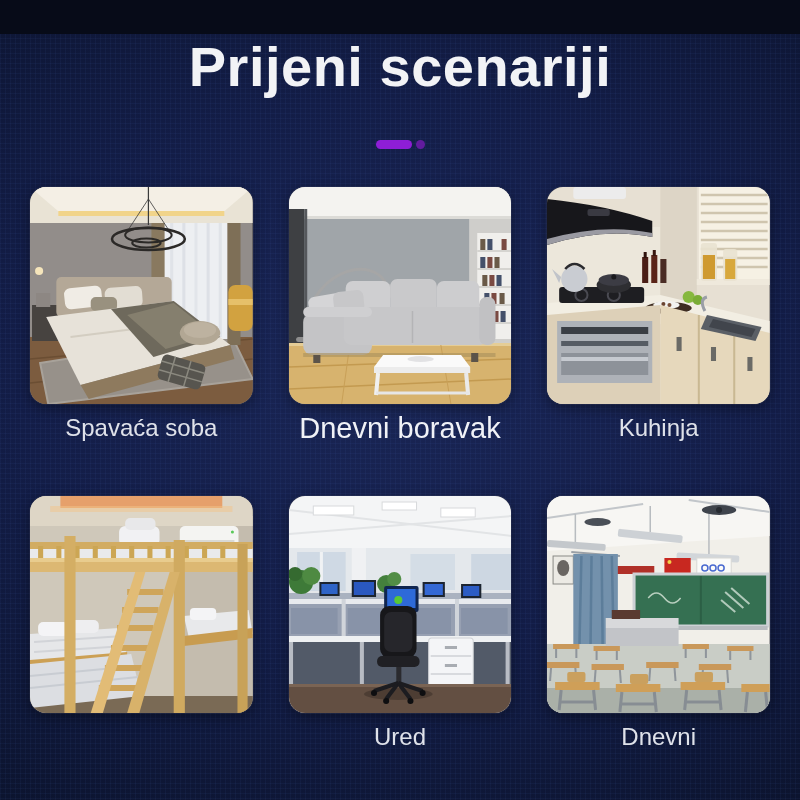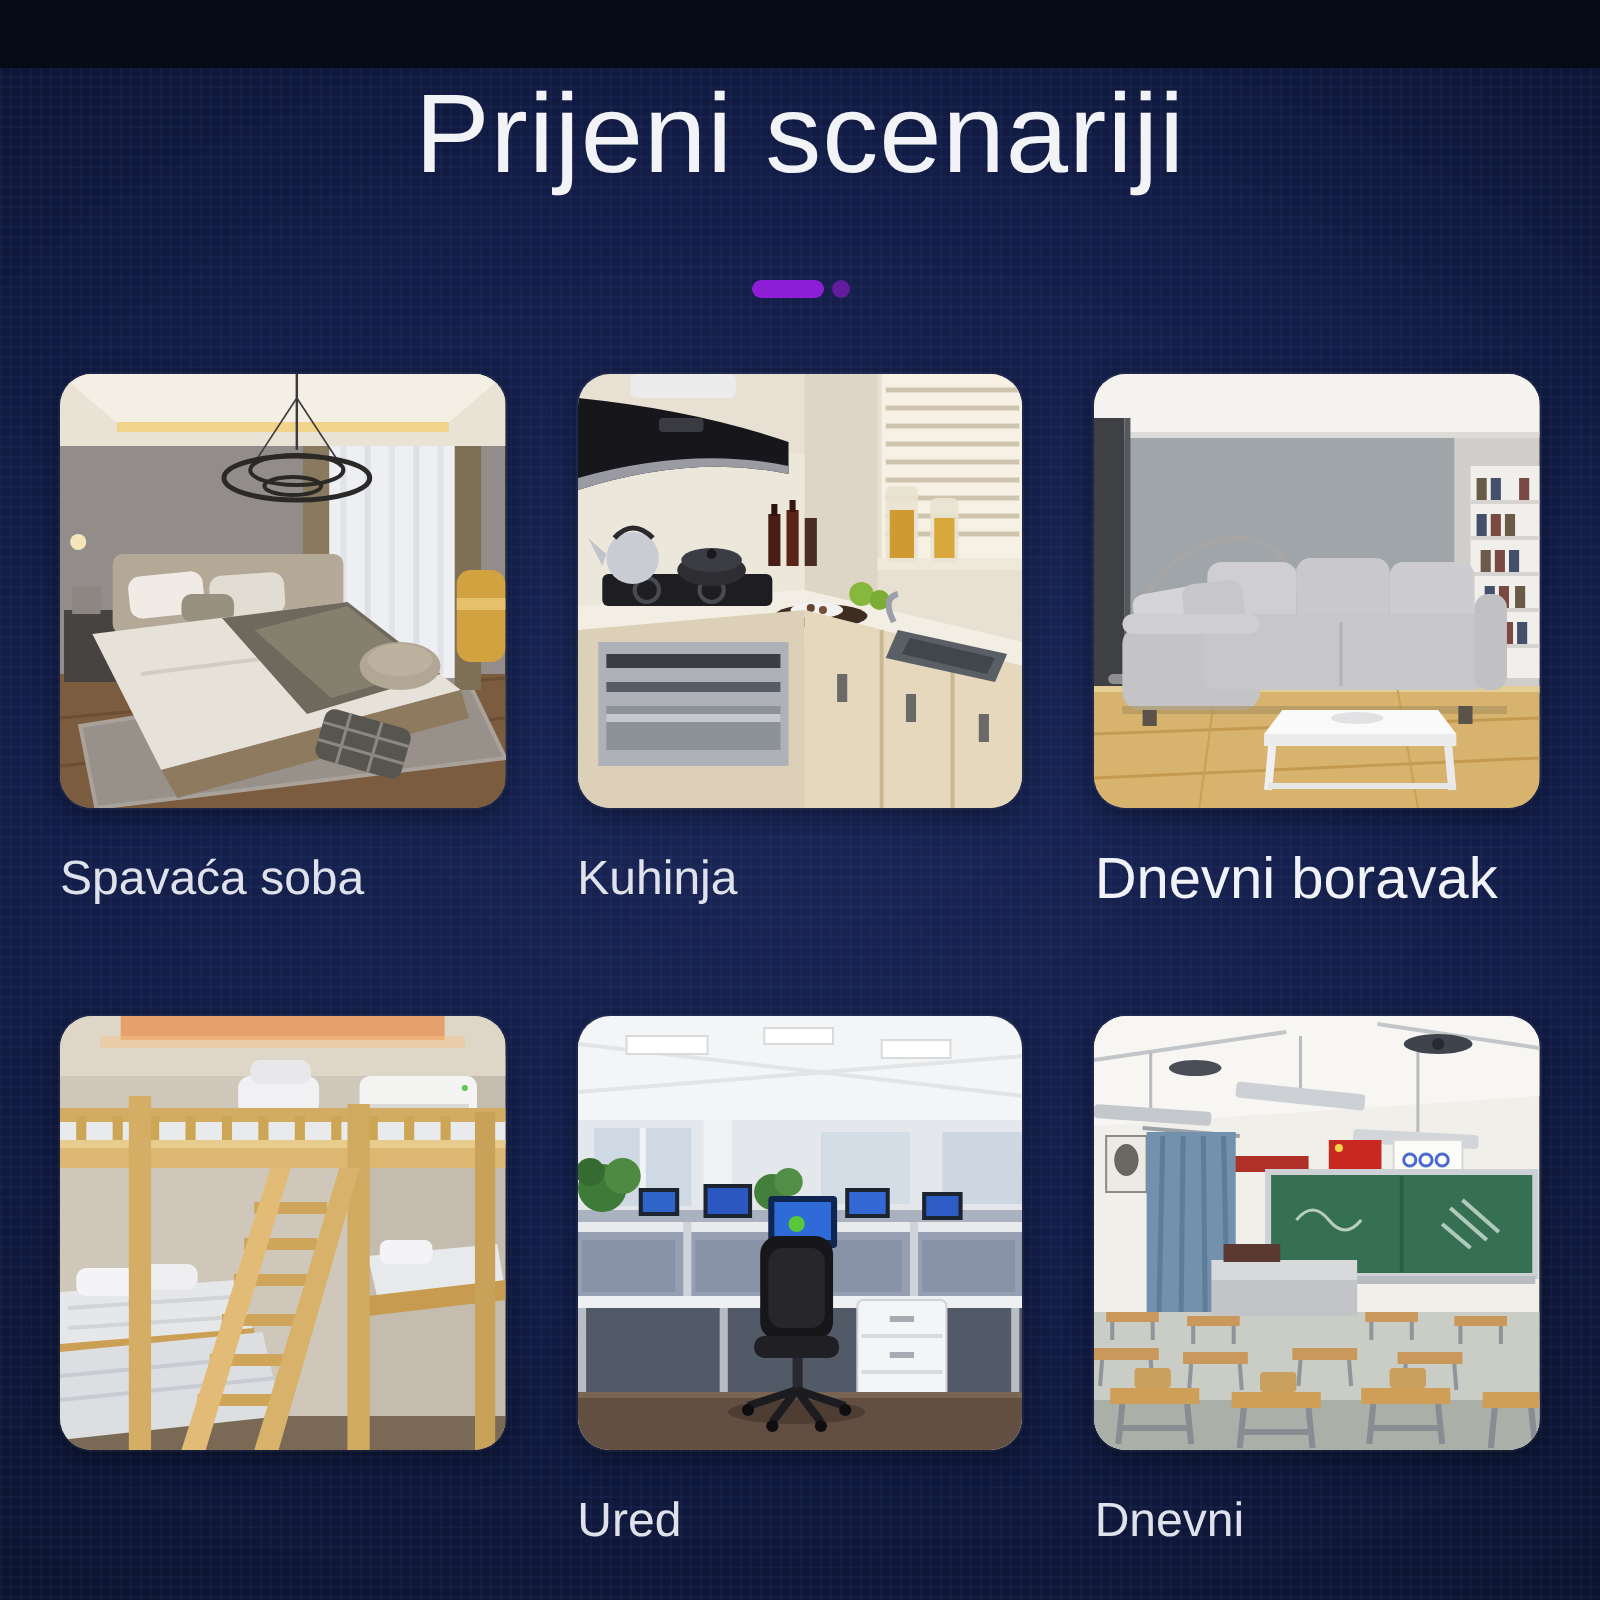--- a/index.html
+++ b/index.html
@@ -10,39 +10,39 @@
   }
   .page{
     position:relative;width:800px;height:800px;
     background:
       repeating-linear-gradient(0deg, rgba(96,138,235,0.05) 0 1px, transparent 1px 5px),
       repeating-linear-gradient(90deg, rgba(96,138,235,0.05) 0 1px, transparent 1px 5px),
       radial-gradient(120% 85% at 50% 42%, #1a2656 0%, #131d47 40%, #0c142f 75%, #060a18 100%);
   }
   .title{
     margin:34px 0 0;text-align:center;
-    font-size:56px;font-weight:400;letter-spacing:0.5px;
+    font-size:56px;font-weight:700;letter-spacing:0.5px;
     color:#f2f3f6;
   }
   .accent{display:flex;justify-content:center;align-items:center;gap:4px;margin-top:40px;height:10px;}
   .accent-bar{width:36px;height:9px;border-radius:5px;background:#8e1ed6;}
   .accent-dot{width:9px;height:9px;border-radius:50%;background:#6a1ca6;opacity:.9;}
   .grid{
     display:grid;grid-template-columns:repeat(3,1fr);
     column-gap:36px;row-gap:50px;
     padding:0 30px;margin-top:38px;
   }
   figure.card{margin:0;}
   .photo{
     height:217px;border-radius:16px;overflow:hidden;background:#1a1a22;
     box-shadow:0 0 0 1px rgba(255,255,255,0.05), 0 4px 14px rgba(0,0,0,0.35);
   }
   .photo svg{display:block;width:100%;height:100%;}
   .caption{
-    margin-top:18px;height:36px;line-height:36px;text-align:left;
+    margin-top:6px;height:36px;line-height:36px;text-align:center;
     font-size:24px;color:#dfe2ea;font-weight:400;
   }
   .caption.big{font-size:29px;color:#f0f2f7;}
 </style>
 </head>
 <body>
 
 <div class="page">
 
   <h1 class="title">Prijeni scenariji</h1>
@@ -99,90 +99,20 @@
             <line x1="128" y1="180" x2="172" y2="180" stroke="#8b897f" stroke-width="1.5"></line>
             <line x1="128" y1="189" x2="172" y2="189" stroke="#8b897f" stroke-width="1.5"></line>
             <line x1="140" y1="172" x2="140" y2="198" stroke="#8b897f" stroke-width="1.5"></line>
             <line x1="156" y1="172" x2="156" y2="198" stroke="#8b897f" stroke-width="1.5"></line>
           </g>
           <rect x="196" y="98" width="24" height="46" rx="7" fill="#d2a240"></rect>
           <rect x="196" y="112" width="24" height="6" fill="#e6c06a"></rect>
         </svg>
       </div>
       <figcaption class="caption">Spavaća soba</figcaption>
-    </figure>
-
-    <figure class="card">
-      <div class="photo">
-        <svg viewBox="0 0 220 217" preserveAspectRatio="none">
-          <rect width="220" height="217" fill="#e7e0d3"></rect>
-          <rect x="0" y="40" width="112" height="76" fill="#ece7db"></rect>
-          <rect x="112" width="36" height="116" fill="#ddd5c6"></rect>
-          <rect x="150" width="70" height="92" fill="#f6f1e4"></rect>
-          <g stroke="#cfc5ae" stroke-width="2.5">
-            <line x1="152" y1="8" x2="218" y2="8"></line>
-              <line x1="152" y1="17" x2="218" y2="17"></line>
-            <line x1="152" y1="26" x2="218" y2="26"></line>
-              <line x1="152" y1="35" x2="218" y2="35"></line>
-            <line x1="152" y1="44" x2="218" y2="44"></line>
-              <line x1="152" y1="53" x2="218" y2="53"></line>
-            <line x1="152" y1="62" x2="218" y2="62"></line>
-              <line x1="152" y1="71" x2="218" y2="71"></line>
-            <line x1="152" y1="80" x2="218" y2="80"></line>
-          </g>
-          <rect x="148" y="92" width="72" height="6" fill="#efe9dc"></rect>
-          <rect x="26" y="0" width="52" height="12" rx="3" fill="#ececec"></rect>
-          <path d="M0,12 Q58,18 104,34 L104,50 Q56,40 0,58 Z" fill="#17171b"></path>
-          <path d="M0,52 Q56,36 104,46 L104,50 Q56,40 0,58 Z" fill="#9a9aa2"></path>
-          <rect x="40" y="22" width="22" height="7" rx="2" fill="#3a3a42"></rect>
-          <g>
-            <rect x="94" y="70" width="6" height="26" fill="#4a1e16"></rect>
-              <rect x="95.5" y="65" width="3" height="6" fill="#2e120c"></rect>
-            <rect x="103" y="68" width="6" height="28" fill="#5a2418"></rect>
-              <rect x="104.5" y="63" width="3" height="6" fill="#38160e"></rect>
-            <rect x="112" y="72" width="6" height="24" fill="#3a1a12" opacity="0.9"></rect>
-          </g>
-          <rect x="152" y="56" width="16" height="38" rx="3" fill="#e9e2d0" opacity="0.9"></rect>
-          <rect x="154" y="68" width="12" height="24" fill="#cf9a30"></rect>
-          <rect x="174" y="62" width="14" height="32" rx="3" fill="#e9e2d0" opacity="0.9"></rect>
-          <rect x="176" y="72" width="10" height="20" fill="#d8a83c"></rect>
-          <polygon points="0,116 112,108 220,134 220,146 0,128" fill="#f2eee3"></polygon>
-          <ellipse cx="120" cy="121" rx="23" ry="6" fill="#3f2d22"></ellipse>
-          <ellipse cx="118" cy="118" rx="13" ry="4" fill="#f2f2f0"></ellipse>
-          <circle cx="115" cy="117" r="2" fill="#6a4430"></circle>
-            <circle cx="121" cy="118" r="2" fill="#7a5038"></circle>
-          <circle cx="140" cy="110" r="6" fill="#86b83e"></circle>
-          <circle cx="149" cy="113" r="5" fill="#7aac36"></circle>
-          <rect x="12" y="100" width="84" height="16" rx="3" fill="#1e1e22"></rect>
-          <circle cx="34" cy="108" r="6" fill="none" stroke="#4a4a52" stroke-width="2"></circle>
-          <circle cx="66" cy="108" r="6" fill="none" stroke="#4a4a52" stroke-width="2"></circle>
-          <ellipse cx="66" cy="98" rx="17" ry="8" fill="#2e2e32"></ellipse>
-          <ellipse cx="66" cy="93" rx="15" ry="6" fill="#3c3c44"></ellipse>
-          <circle cx="66" cy="90" r="2.5" fill="#1a1a1e"></circle>
-          <circle cx="27" cy="92" r="13" fill="#c9ccd2"></circle>
-          <polygon points="14,90 5,82 12,96" fill="#c0c3c9"></polygon>
-          <path d="M18,82 Q27,72 37,82" fill="none" stroke="#2a2a2e" stroke-width="2.5"></path>
-          <polygon points="0,128 112,118 112,217 0,217" fill="#ddd0b8"></polygon>
-          <rect x="10" y="134" width="94" height="62" fill="#aeb2b8"></rect>
-          <rect x="14" y="140" width="86" height="7" fill="#3a3e44"></rect>
-          <rect x="14" y="154" width="86" height="5" fill="#565c64"></rect>
-          <rect x="14" y="166" width="86" height="22" fill="#8d9299"></rect>
-          <rect x="14" y="170" width="86" height="4" fill="#c6cad0"></rect>
-          <polygon points="112,118 220,146 220,217 112,217" fill="#e6d8bc"></polygon>
-          <line x1="150" y1="128" x2="150" y2="217" stroke="#c9b892" stroke-width="2"></line>
-          <line x1="185" y1="138" x2="185" y2="217" stroke="#c9b892" stroke-width="2"></line>
-          <rect x="128" y="150" width="5" height="14" fill="#6a6a66"></rect>
-          <rect x="162" y="160" width="5" height="14" fill="#6a6a66"></rect>
-          <rect x="198" y="170" width="5" height="14" fill="#6a6a66"></rect>
-          <polygon points="158,128 212,140 206,154 152,142" fill="#5a5f66"></polygon>
-          <polygon points="164,132 206,142 202,150 160,140" fill="#41454c"></polygon>
-          <path d="M156,124 Q150,112 158,110" fill="none" stroke="#9a9ea6" stroke-width="3"></path>
-        </svg>
-      </div>
-      <figcaption class="caption">Kuhinja</figcaption>
     </figure>
 
     <figure class="card">
       <div class="photo">
         <svg viewBox="0 0 220 217" preserveAspectRatio="none">
           <rect width="220" height="217" fill="#a0a5a9"></rect>
           <rect x="178" width="42" height="160" fill="#cfcecb"></rect>
           <rect width="220" height="30" fill="#f4f3f0"></rect>
           <rect y="29" width="220" height="3" fill="#dcdbd7"></rect>
           <rect x="186" y="46" width="34" height="106" fill="#f0efec"></rect>
@@ -243,20 +173,90 @@
           <line x1="86" y1="206" x2="178" y2="206" stroke="#e6e6e6" stroke-width="3"></line>
           <ellipse cx="130" cy="172" rx="13" ry="3" fill="#e2e2e4"></ellipse>
         </svg>
       </div>
       <figcaption class="caption big">Dnevni boravak</figcaption>
     </figure>
 
     <figure class="card">
       <div class="photo">
         <svg viewBox="0 0 220 217" preserveAspectRatio="none">
+          <rect width="220" height="217" fill="#e7e0d3"></rect>
+          <rect x="0" y="40" width="112" height="76" fill="#ece7db"></rect>
+          <rect x="112" width="36" height="116" fill="#ddd5c6"></rect>
+          <rect x="150" width="70" height="92" fill="#f6f1e4"></rect>
+          <g stroke="#cfc5ae" stroke-width="2.5">
+            <line x1="152" y1="8" x2="218" y2="8"></line>
+              <line x1="152" y1="17" x2="218" y2="17"></line>
+            <line x1="152" y1="26" x2="218" y2="26"></line>
+              <line x1="152" y1="35" x2="218" y2="35"></line>
+            <line x1="152" y1="44" x2="218" y2="44"></line>
+              <line x1="152" y1="53" x2="218" y2="53"></line>
+            <line x1="152" y1="62" x2="218" y2="62"></line>
+              <line x1="152" y1="71" x2="218" y2="71"></line>
+            <line x1="152" y1="80" x2="218" y2="80"></line>
+          </g>
+          <rect x="148" y="92" width="72" height="6" fill="#efe9dc"></rect>
+          <rect x="26" y="0" width="52" height="12" rx="3" fill="#ececec"></rect>
+          <path d="M0,12 Q58,18 104,34 L104,50 Q56,40 0,58 Z" fill="#17171b"></path>
+          <path d="M0,52 Q56,36 104,46 L104,50 Q56,40 0,58 Z" fill="#9a9aa2"></path>
+          <rect x="40" y="22" width="22" height="7" rx="2" fill="#3a3a42"></rect>
+          <g>
+            <rect x="94" y="70" width="6" height="26" fill="#4a1e16"></rect>
+              <rect x="95.5" y="65" width="3" height="6" fill="#2e120c"></rect>
+            <rect x="103" y="68" width="6" height="28" fill="#5a2418"></rect>
+              <rect x="104.5" y="63" width="3" height="6" fill="#38160e"></rect>
+            <rect x="112" y="72" width="6" height="24" fill="#3a1a12" opacity="0.9"></rect>
+          </g>
+          <rect x="152" y="56" width="16" height="38" rx="3" fill="#e9e2d0" opacity="0.9"></rect>
+          <rect x="154" y="68" width="12" height="24" fill="#cf9a30"></rect>
+          <rect x="174" y="62" width="14" height="32" rx="3" fill="#e9e2d0" opacity="0.9"></rect>
+          <rect x="176" y="72" width="10" height="20" fill="#d8a83c"></rect>
+          <polygon points="0,116 112,108 220,134 220,146 0,128" fill="#f2eee3"></polygon>
+          <ellipse cx="120" cy="121" rx="23" ry="6" fill="#3f2d22"></ellipse>
+          <ellipse cx="118" cy="118" rx="13" ry="4" fill="#f2f2f0"></ellipse>
+          <circle cx="115" cy="117" r="2" fill="#6a4430"></circle>
+            <circle cx="121" cy="118" r="2" fill="#7a5038"></circle>
+          <circle cx="140" cy="110" r="6" fill="#86b83e"></circle>
+          <circle cx="149" cy="113" r="5" fill="#7aac36"></circle>
+          <rect x="12" y="100" width="84" height="16" rx="3" fill="#1e1e22"></rect>
+          <circle cx="34" cy="108" r="6" fill="none" stroke="#4a4a52" stroke-width="2"></circle>
+          <circle cx="66" cy="108" r="6" fill="none" stroke="#4a4a52" stroke-width="2"></circle>
+          <ellipse cx="66" cy="98" rx="17" ry="8" fill="#2e2e32"></ellipse>
+          <ellipse cx="66" cy="93" rx="15" ry="6" fill="#3c3c44"></ellipse>
+          <circle cx="66" cy="90" r="2.5" fill="#1a1a1e"></circle>
+          <circle cx="27" cy="92" r="13" fill="#c9ccd2"></circle>
+          <polygon points="14,90 5,82 12,96" fill="#c0c3c9"></polygon>
+          <path d="M18,82 Q27,72 37,82" fill="none" stroke="#2a2a2e" stroke-width="2.5"></path>
+          <polygon points="0,128 112,118 112,217 0,217" fill="#ddd0b8"></polygon>
+          <rect x="10" y="134" width="94" height="62" fill="#aeb2b8"></rect>
+          <rect x="14" y="140" width="86" height="7" fill="#3a3e44"></rect>
+          <rect x="14" y="154" width="86" height="5" fill="#565c64"></rect>
+          <rect x="14" y="166" width="86" height="22" fill="#8d9299"></rect>
+          <rect x="14" y="170" width="86" height="4" fill="#c6cad0"></rect>
+          <polygon points="112,118 220,146 220,217 112,217" fill="#e6d8bc"></polygon>
+          <line x1="150" y1="128" x2="150" y2="217" stroke="#c9b892" stroke-width="2"></line>
+          <line x1="185" y1="138" x2="185" y2="217" stroke="#c9b892" stroke-width="2"></line>
+          <rect x="128" y="150" width="5" height="14" fill="#6a6a66"></rect>
+          <rect x="162" y="160" width="5" height="14" fill="#6a6a66"></rect>
+          <rect x="198" y="170" width="5" height="14" fill="#6a6a66"></rect>
+          <polygon points="158,128 212,140 206,154 152,142" fill="#5a5f66"></polygon>
+          <polygon points="164,132 206,142 202,150 160,140" fill="#41454c"></polygon>
+          <path d="M156,124 Q150,112 158,110" fill="none" stroke="#9a9ea6" stroke-width="3"></path>
+        </svg>
+      </div>
+      <figcaption class="caption">Kuhinja</figcaption>
+    </figure>
+
+    <figure class="card">
+      <div class="photo">
+        <svg viewBox="0 0 220 217" preserveAspectRatio="none">
           <rect width="220" height="217" fill="#cfc8ba"></rect>
           <rect x="150" y="20" width="70" height="180" fill="#c4bcae"></rect>
           <rect width="220" height="30" fill="#ded6c6"></rect>
           <rect x="30" width="160" height="12" fill="#e8965a" opacity="0.85"></rect>
           <rect x="20" y="10" width="180" height="6" fill="#f2c48a" opacity="0.5"></rect>
           <rect x="148" y="30" width="58" height="22" rx="5" fill="#f4f4f2"></rect>
           <rect x="152" y="44" width="50" height="4" fill="#d8d8d4"></rect>
           <circle cx="200" cy="36" r="1.5" fill="#58c858"></circle>
           <rect y="200" width="220" height="17" fill="#7a6a55"></rect>
           <polygon points="0,138 88,132 96,160 0,168" fill="#e6e7e9"></polygon>

